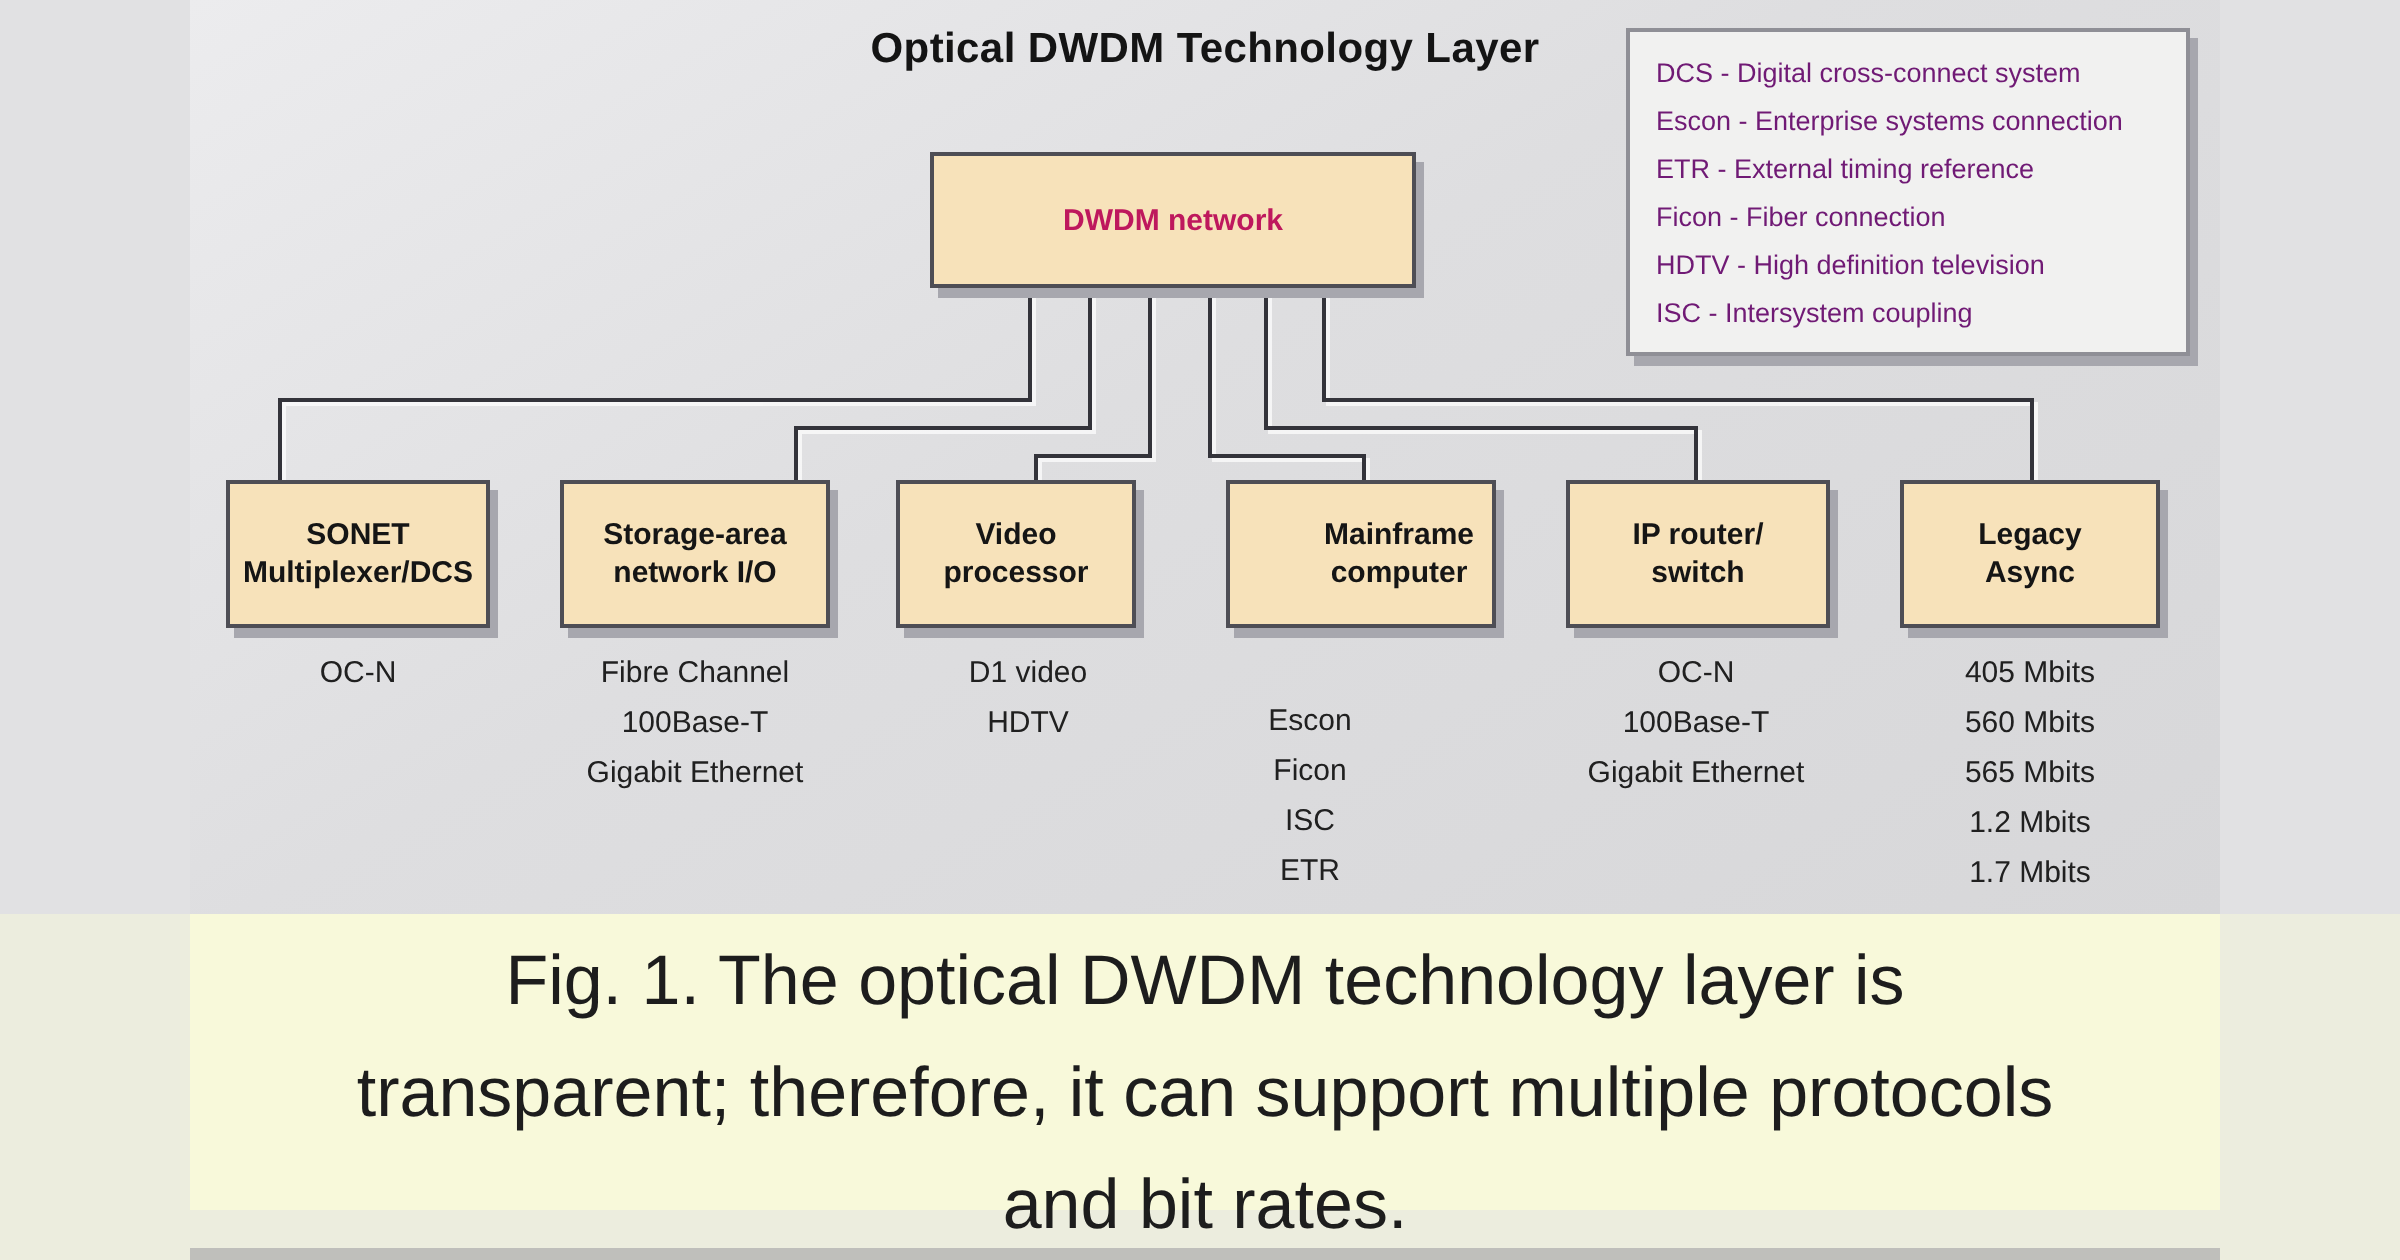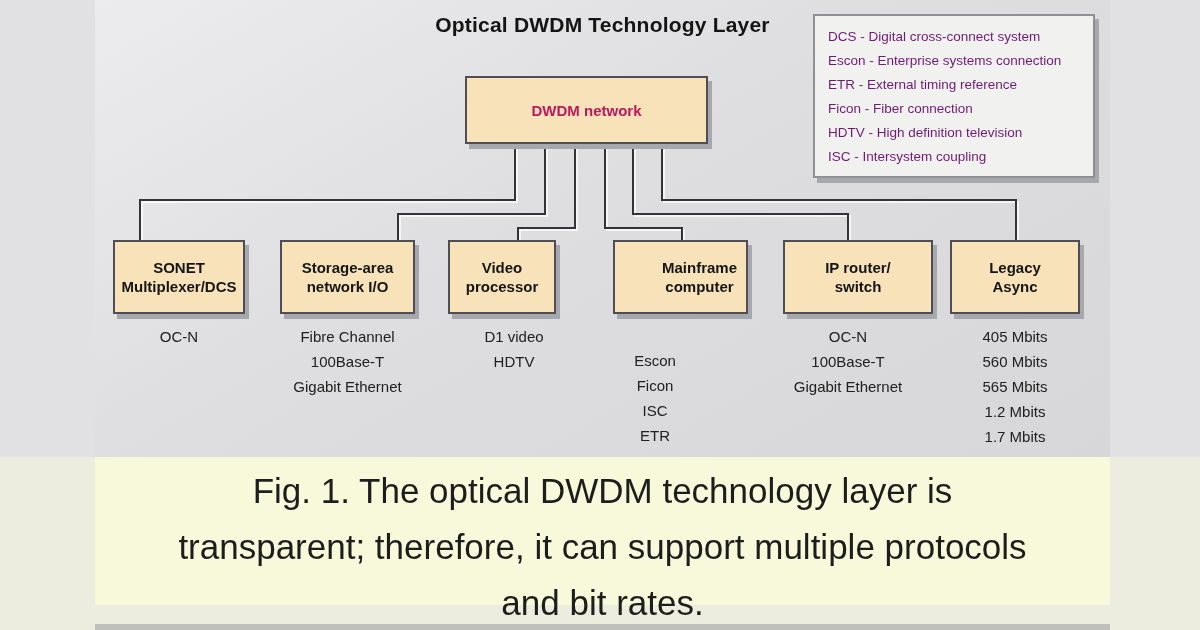--- a/index.html
+++ b/index.html
@@ -81,35 +81,35 @@
       <div class="node-sub" style="left: -11px;">
         <div>OC-N</div>
       </div>
       <div class="box node-box" style="left: 185px; width: 135px;">Storage-area
 network I/O</div>
       <div class="node-sub" style="left: 157.5px;">
         <div>Fibre Channel</div>
         <div>100Base-T</div>
         <div>Gigabit Ethernet</div>
       </div>
-      <div class="box node-box" style="left: 353px; width: 108px;">Video
+      <div class="box node-box" style="left: 353px; width: 120px;">Video
 processor</div>
       <div class="node-sub" style="left: 324px;">
         <div>D1 video</div>
         <div>HDTV</div>
       </div>
       <div class="box node-box" style="left: 518px; width: 135px; padding-left: 38px;">Mainframe
 computer</div>
       <div class="node-sub" style="left: 465px; margin-top: 24px;">
         <div>Escon</div>
         <div>Ficon</div>
         <div>ISC</div>
         <div>ETR</div>
       </div>
-      <div class="box node-box" style="left: 688px; width: 150px;">IP router/
+      <div class="box node-box" style="left: 688px; width: 132px;">IP router/
 switch</div>
       <div class="node-sub" style="left: 658px;">
         <div>OC-N</div>
         <div>100Base-T</div>
         <div>Gigabit Ethernet</div>
       </div>
       <div class="box node-box" style="left: 855px; width: 130px;">Legacy
 Async</div>
       <div class="node-sub" style="left: 825px;">
         <div>405 Mbits</div>

